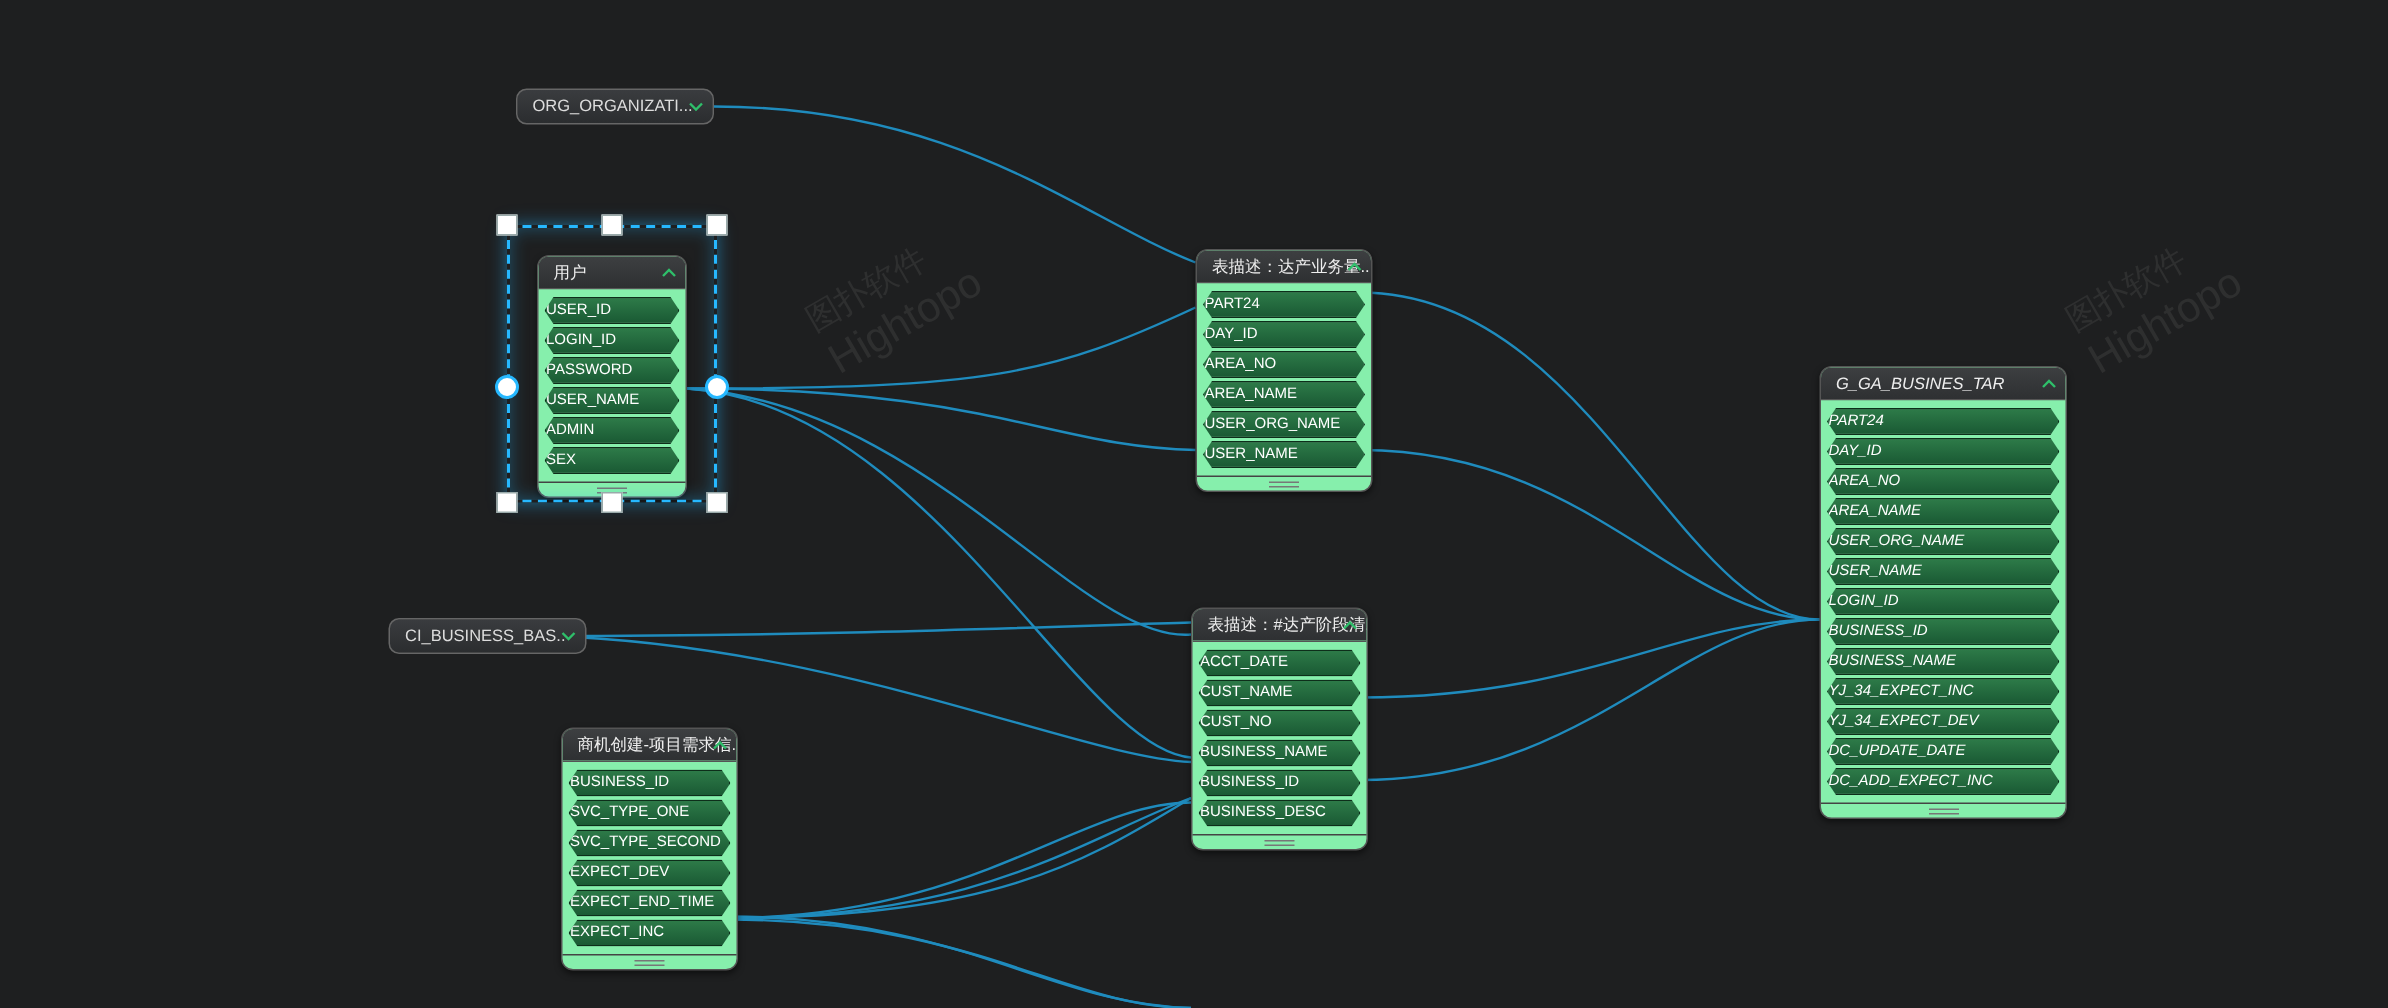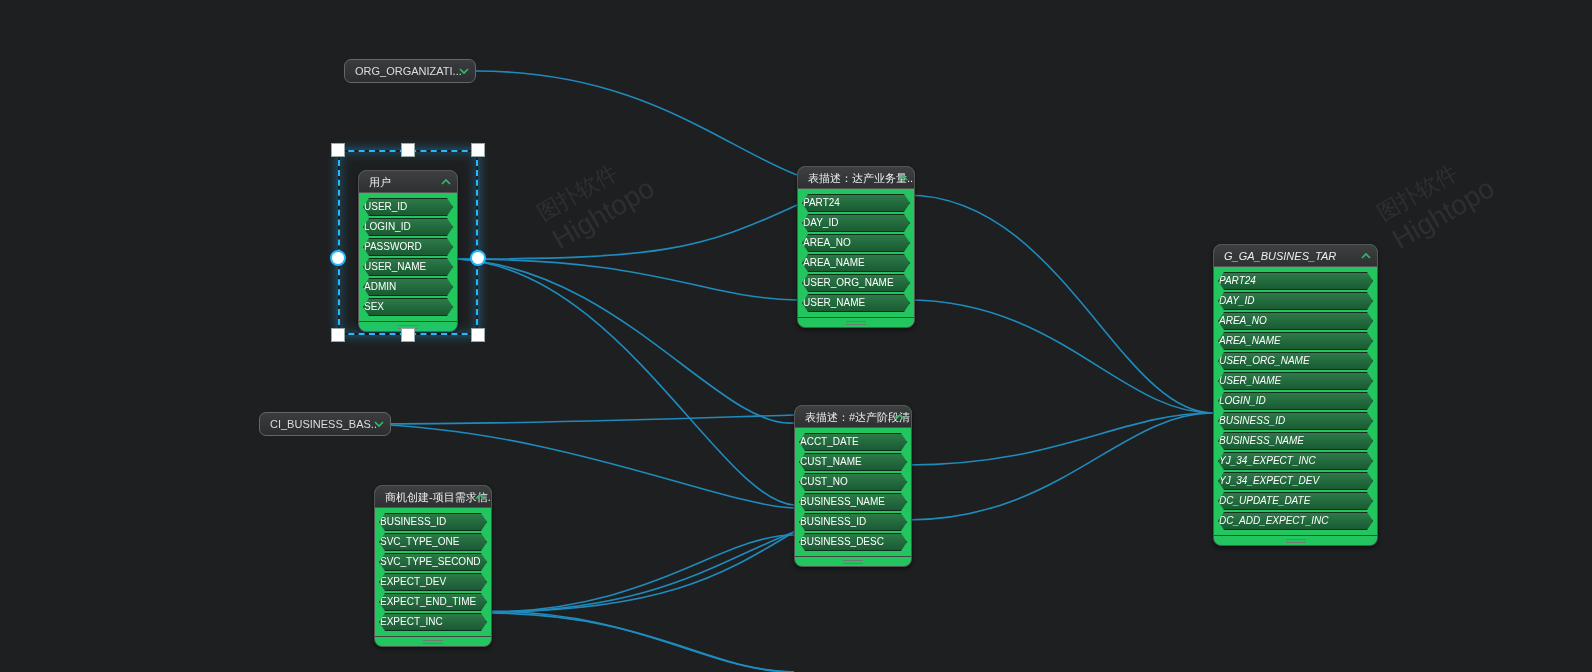--- a/index.html
+++ b/index.html
@@ -23,21 +23,21 @@
     white-space: nowrap;
     overflow: hidden;
   }
   .pill .chev { position: absolute; right: 6px; top: 50%; transform: translateY(-50%); }
 
   
   .table-node {
     position: absolute;
     border: 1px solid #555;
     border-radius: 8px;
-    background: #22c55e;
+    background: #86efac;
     box-shadow: 0 1px 0 rgba(0,0,0,0.4) inset, 0 2px 4px rgba(0,0,0,0.5);
     z-index: 3;
   }
   .table-node .header {
     height: 22px;
     background: linear-gradient(#3d3f41, #2e3032);
     color: #eee;
     font-size: 11px;
     line-height: 22px;
     padding: 0 22px 0 10px;

